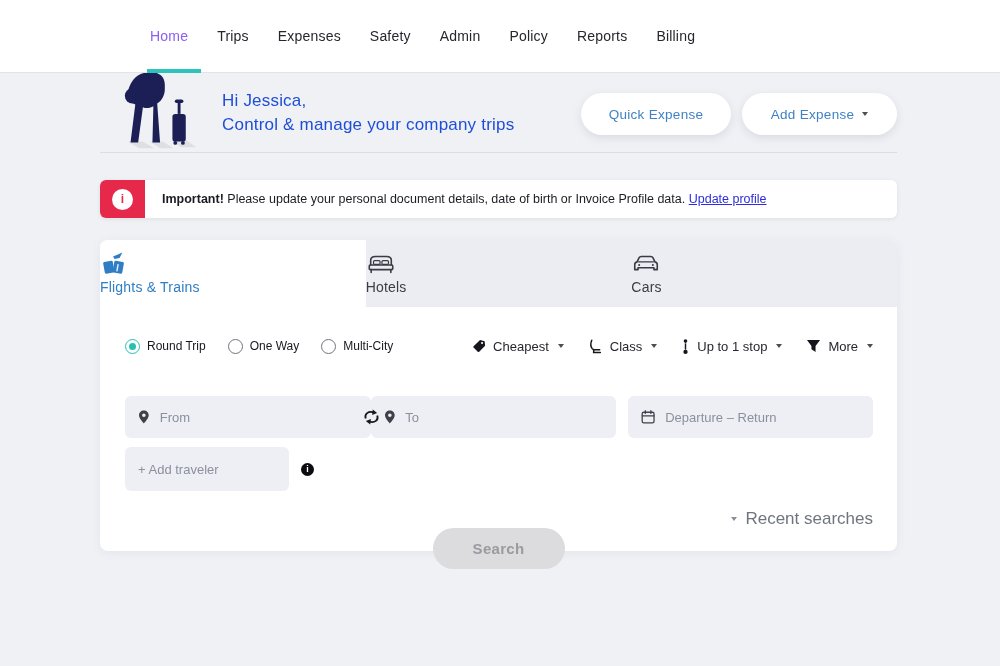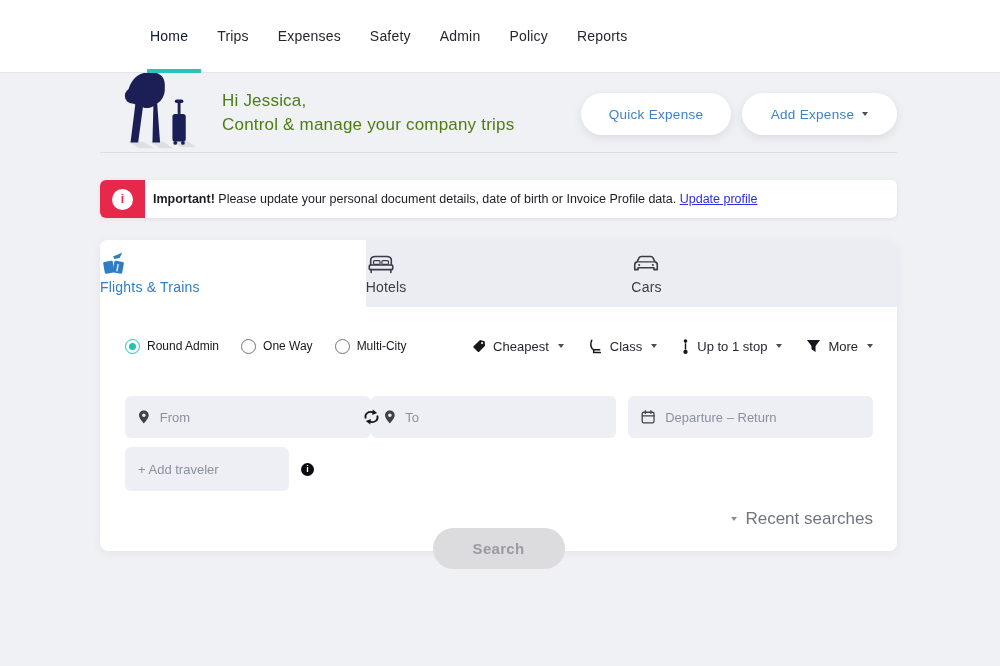--- a/index.html
+++ b/index.html
@@ -5,47 +5,47 @@
   * { margin:0; padding:0; box-sizing:border-box; }
   html,body { width:1000px; height:666px; }
   body { font-family:"Liberation Sans", sans-serif; background:#f0f1f5; overflow:hidden; }
   .page { position:relative; width:1000px; height:666px; }
 
   
   .topnav { position:absolute; top:0; left:0; width:1000px; height:73px; background:#ffffff;
             border-bottom:1px solid #e4e4e8; display:flex; align-items:stretch; padding-left:150px; z-index:5; }
   .nav-item { display:flex; align-items:center; margin-right:29px; font-size:14px; color:#26262e;
               letter-spacing:0.2px; cursor:pointer; position:relative; font-weight:500; }
-  .nav-item.active { color:#0f172a;text-align:right; }
+  .nav-item.active { color:#8b5cf6;text-align:right; }
   .nav-item.active::after { content:""; position:absolute; left:-3px; bottom:-1px; width:54px; height:4px; background:#2cc3ba; }
 
   
   .content { position:absolute; left:100px; top:73px; width:797px; }
   .hero { position:relative; height:80px; border-bottom:1px solid #dddde1; }
   .hero-illustration { position:absolute; left:18px; top:-1px; width:86px; height:80px; }
-  .hero-text { position:absolute; left:122px; top:16px; font-size:17px; color:#4d7c0f; line-height:1.4; font-weight:500; letter-spacing:0.2px; }
+  .hero-text { position:absolute; left:122px; top:16px; font-size:17px; color:#1d4ed8; line-height:1.4; font-weight:500; letter-spacing:0.2px; }
   .hero-buttons { position:absolute; right:0; top:20px; display:flex; gap:11px; }
   .pill-btn { height:42px; background:#ffffff; border:none; border-radius:21px; color:#3f82c4;
               font-family:inherit; font-size:13.5px; font-weight:500; letter-spacing:0.3px; cursor:pointer;
               box-shadow:0 3px 8px rgba(110,120,140,0.18); display:flex; align-items:center; justify-content:center; gap:8px; }
   .pill-btn.quick { width:150px; }
   .pill-btn.add { width:155px; }
 
   .caret { width:0; height:0; border-left:3.5px solid transparent; border-right:3.5px solid transparent;
            border-top:4.5px solid #4a4e55; display:inline-block; }
   .caret.light { border-top-color:#8a8e98; }
 
   
   .alert { position:relative; margin-top:27px; height:38px; background:#ffffff; border-radius:6px;
            box-shadow:0 1px 4px rgba(0,0,0,0.08); display:flex; align-items:center; }
   .alert-flag { width:45px; height:38px; background:#e6294b; border-radius:6px 0 0 6px;
                 display:flex; align-items:center; justify-content:center; flex:none; }
   .alert-info { width:21px; height:21px; border-radius:50%; background:#ffffff; color:#e6294b;
                 font-size:12px; font-weight:700; display:flex; align-items:center; justify-content:center; }
-  .alert-text { padding-left:8px; font-size:12.5px; color:#1c1c22; }
+  .alert-text { padding-left:17px; font-size:12.5px; color:#1c1c22; }
   .alert-text .t { font-weight:700; }
   .alert-link { color:#2d2ddd; text-decoration:underline; font-weight:500; cursor:pointer; }
 
   
   .card { position:relative; margin-top:22px; height:311px; background:#ffffff; border-radius:8px;
           box-shadow:0 2px 10px rgba(80,90,110,0.08); }
   .tabstrip { display:flex; height:67px; border-radius:8px 8px 0 0; overflow:hidden; }
   .tab { flex:1; display:flex; flex-direction:column; align-items:flex-start; justify-content:center; gap:3px;
          background:#ebedf3; cursor:pointer; font-size:14px; color:#3c3c45; letter-spacing:0.2px; }
   .tab.active { background:#ffffff; color:#2f7dc4; font-weight:500; }
@@ -94,20 +94,21 @@
 <div class="page">
 
   <header class="topnav">
     <div class="nav-item active">Home</div>
     <div class="nav-item">Trips</div>
     <div class="nav-item">Expenses</div>
     <div class="nav-item">Safety</div>
     <div class="nav-item">Admin</div>
     <div class="nav-item">Policy</div>
     <div class="nav-item">Reports</div>
+    <div class="nav-item">Billing</div>
   </header>
 
   <div class="content">
 
     <section class="hero">
       <svg class="hero-illustration" viewBox="0 0 90 84">
         <g fill="#d9dade" opacity="0.75">
           <polygon points="10,73 26,73 38,80 22,80"></polygon>
           <polygon points="33,73 47,73 58,80 44,80"></polygon>
           <polygon points="56,72 72,72 82,79 66,79"></polygon>
@@ -186,21 +187,21 @@
           <span>Cars</span>
         </div>
       </div>
 
       <div class="card-body">
 
         <div class="options-row">
           <div class="radios">
             <div class="radio selected">
               <span class="rdot"></span>
-              <span>Round Admin</span>
+              <span>Round Trip</span>
             </div>
             <div class="radio">
               <span class="rdot"></span>
               <span>One Way</span>
             </div>
             <div class="radio">
               <span class="rdot"></span>
               <span>Multi-City</span>
             </div>
           </div>

